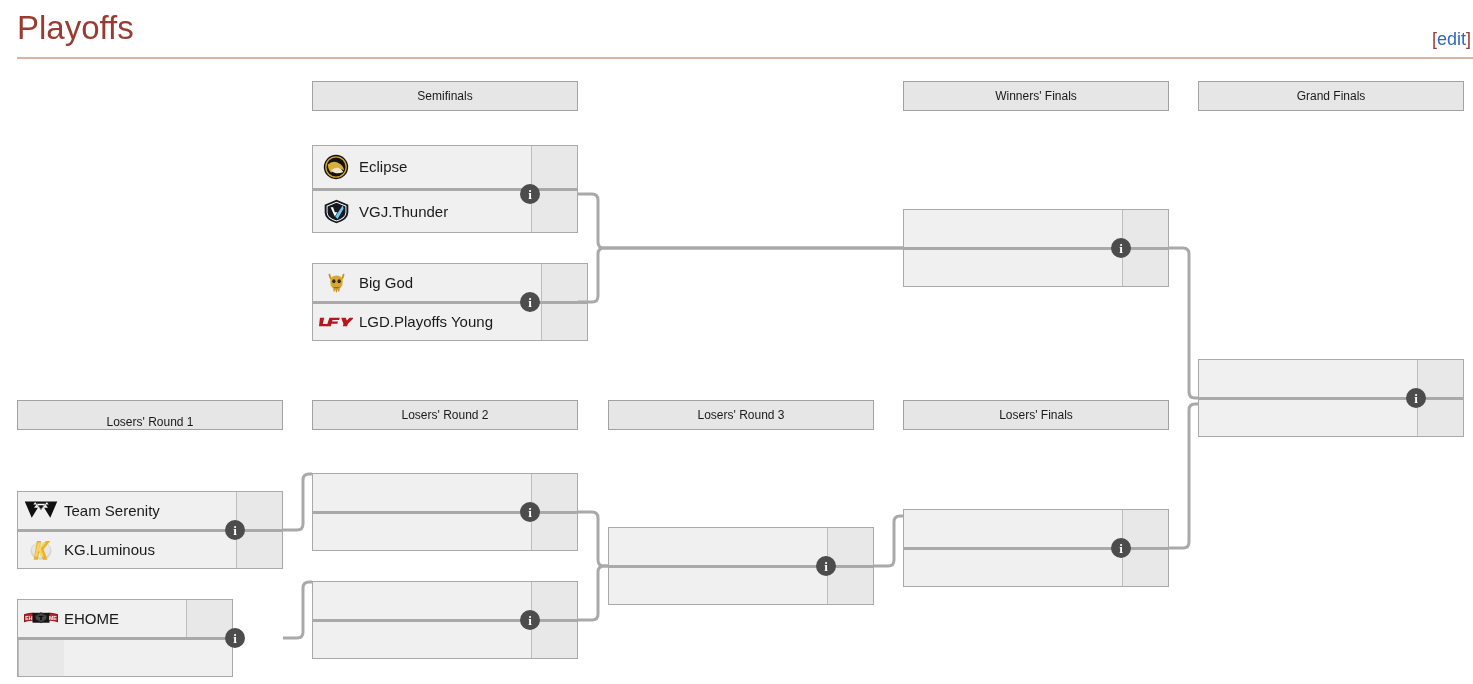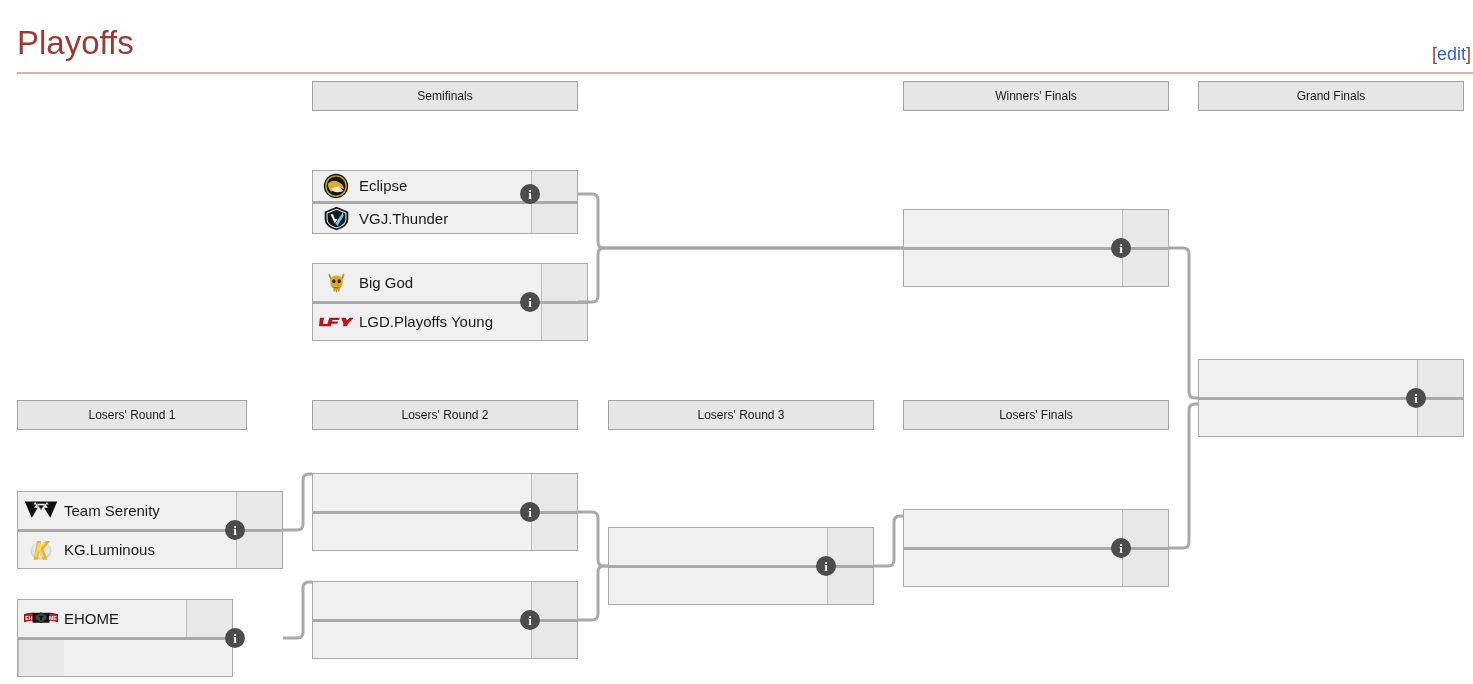--- a/index.html
+++ b/index.html
@@ -13,21 +13,21 @@
     position: relative;
     width: 1473px;
     height: 684px;
     overflow: hidden;
     background: #ffffff;
   }
 
   
   #header {
     position: absolute;
-    left: 0; top: 16px;
+    left: 0; top: 1px;
     width: 1473px;
     height: 62px;
   }
   #page-title {
     position: absolute;
     left: 17px; top: 8px;
     font-size: 33px;
     font-weight: normal;
     color: #9a3b31;
     letter-spacing: 0px;
@@ -171,33 +171,33 @@
   <div id="bracket-layer">
       <div class="round-header" style="left: 312px; top: 81px; width: 266px;">
         <span>Semifinals</span>
       </div>
       <div class="round-header" style="left: 903px; top: 81px; width: 266px;">
         <span>Winners' Finals</span>
       </div>
       <div class="round-header" style="left: 1198px; top: 81px; width: 266px;">
         <span>Grand Finals</span>
       </div>
-      <div class="round-header" style="left: 17px; top: 400px; width: 230px;">
+      <div class="round-header" style="left: 17px; top: 400px; width: 266px; align-items: flex-end;">
         <span>Losers' Round 1</span>
       </div>
       <div class="round-header" style="left: 312px; top: 400px; width: 266px;">
         <span>Losers' Round 2</span>
       </div>
       <div class="round-header" style="left: 608px; top: 400px; width: 266px;">
         <span>Losers' Round 3</span>
       </div>
       <div class="round-header" style="left: 903px; top: 400px; width: 266px;">
         <span>Losers' Finals</span>
       </div>
-      <div class="match" style="left: 312px; top: 170px; width: 266px; height: 64px;">
+      <div class="match" style="left: 312px; top: 145px; width: 266px; height: 88px;">
         <div class="row top">
           <div class="team">
             <span class="logo">
               <svg width="26" height="26" viewBox="0 0 32 32">
                 <circle cx="16" cy="16" r="15" fill="#121212"></circle>
                 <circle cx="16" cy="16" r="12.5" fill="none" stroke="#d4a62a" stroke-width="1.6"></circle>
                 <path d="M6 13 q6-6 13-2 q6 3 7 9 q-5-3-9-2 q-5 1-7 5 q-4-4-4-10z" fill="#d9ae3c"></path>
                 <path d="M10 20 q4-4 9-3 q4 1 6 5 q-6 3-11 1 q-3-1-4-3z" fill="#efe3c8"></path>
               </svg>
             </span>

